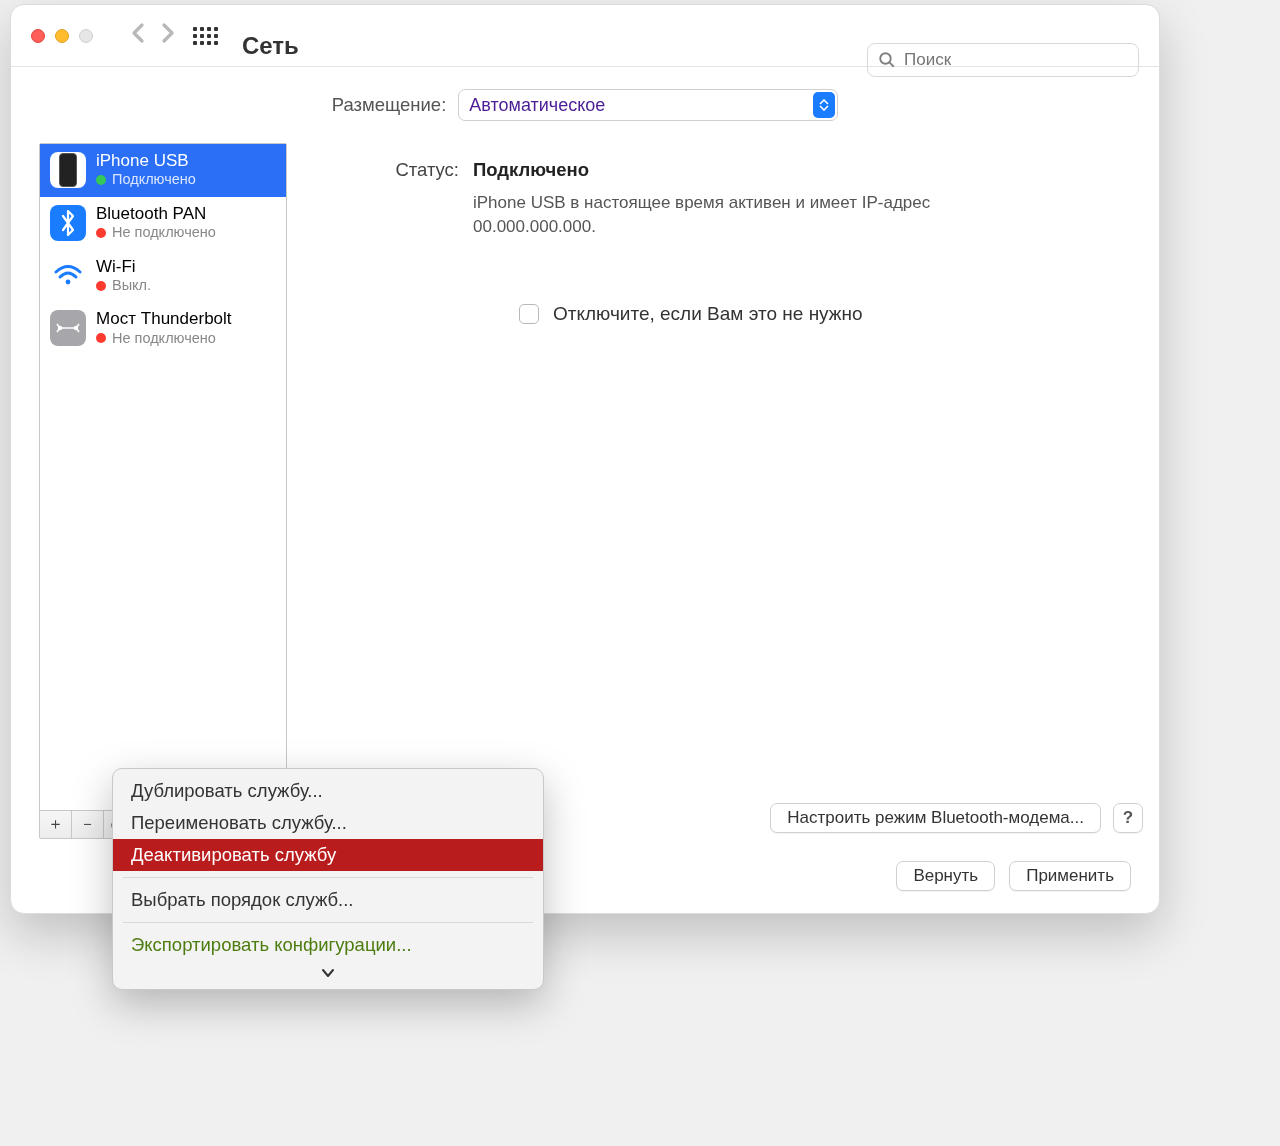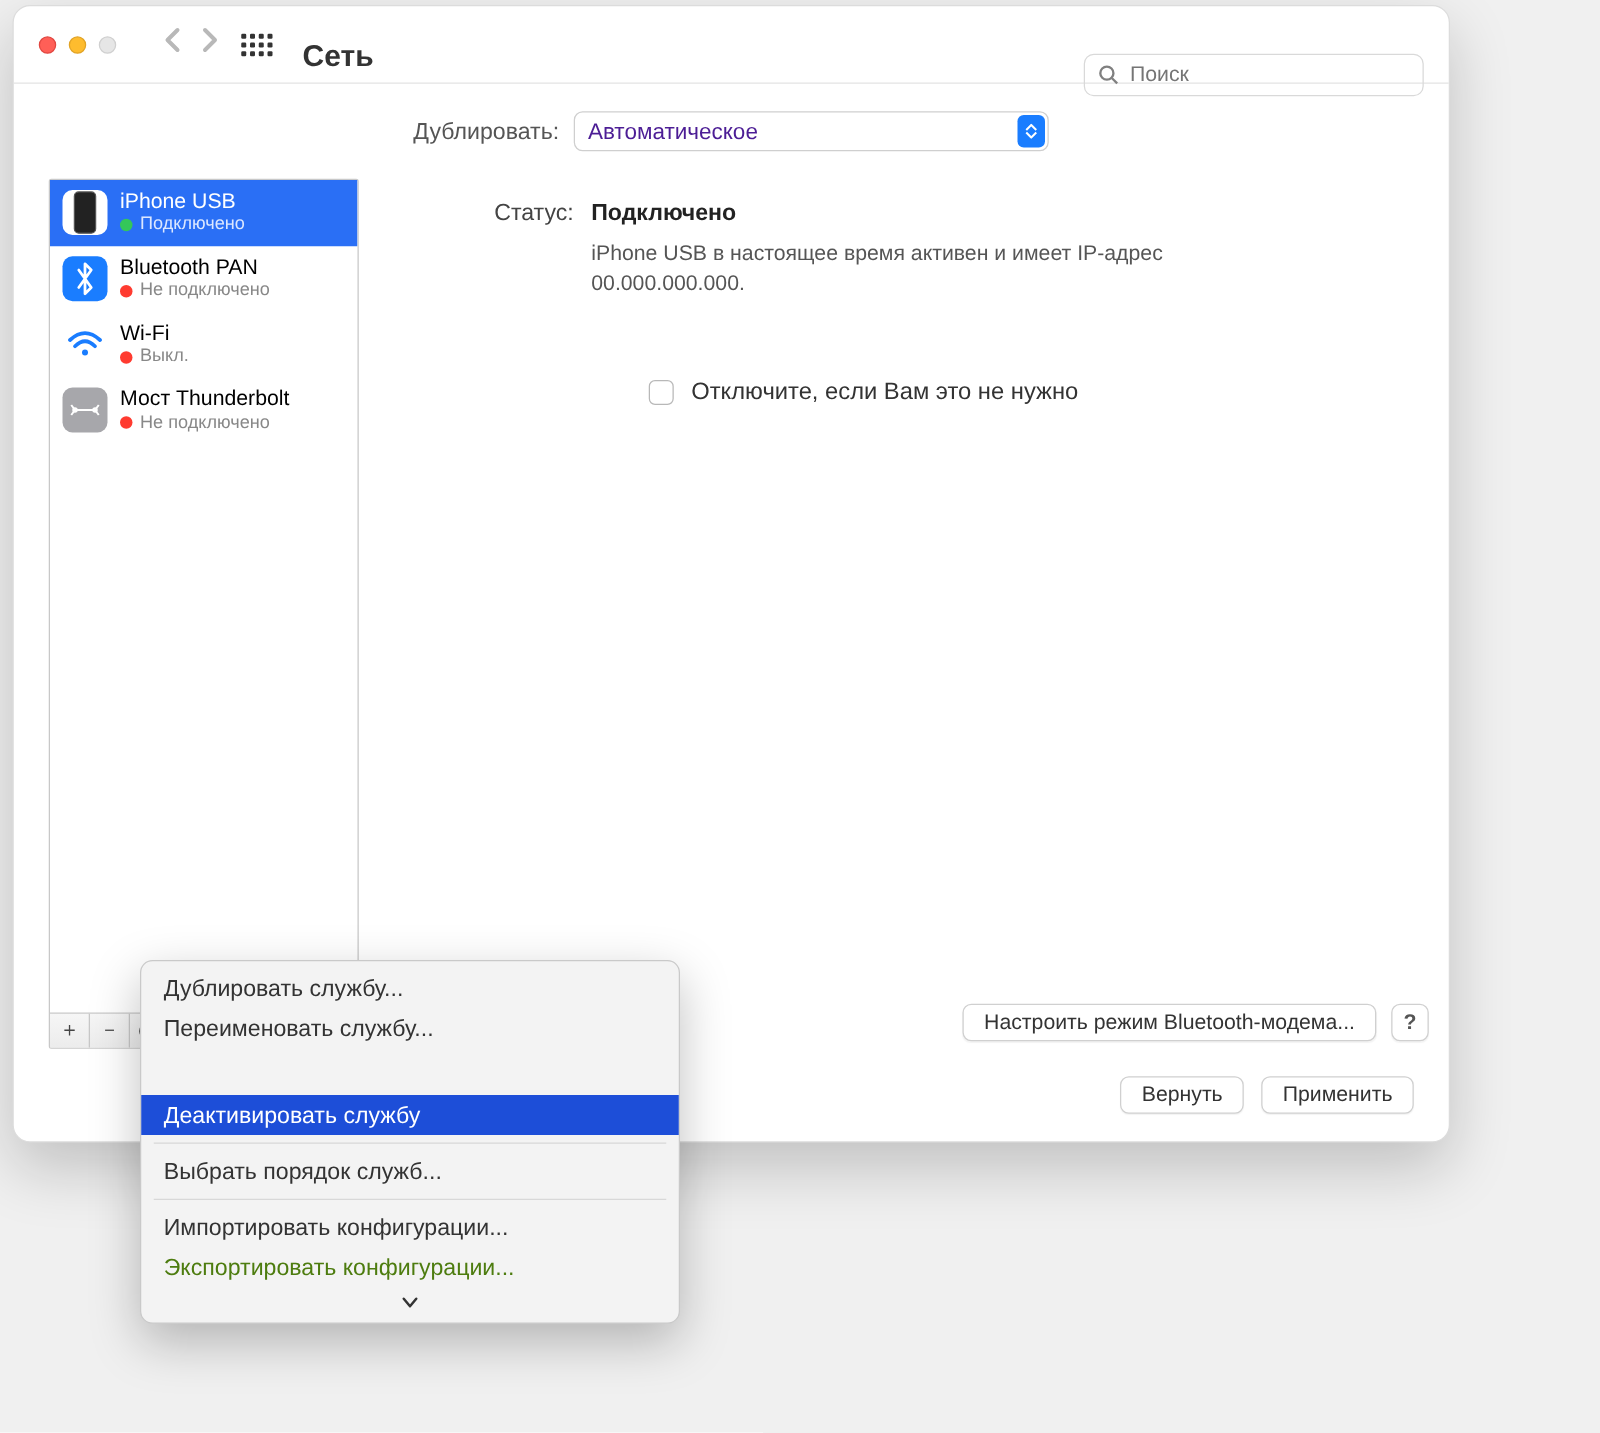--- a/index.html
+++ b/index.html
@@ -118,21 +118,21 @@
 
   .context-menu {
     position: absolute; left: 112px; top: 768px; width: 432px;
     background: #f3f3f3; border: 1px solid #c9c9c9; border-radius: 10px;
     box-shadow: 0 14px 40px rgba(0,0,0,0.25);
     padding: 6px 0 8px 0;
   }
   .cm-item {
     padding: 5px 18px; font-size: 18.5px; color: #333; cursor: default;
   }
-  .cm-item.highlight { background: #1d4ed8; color: #fff; margin-top: 37px; }
+  .cm-item.highlight { background: #b91c1c; color: #fff; }
   .cm-item.disabled { color: #4d7c0f; }
   .cm-sep { height: 1px; background: #d8d8d8; margin: 6px 10px; }
   .cm-arrow { text-align: center; padding-top: 4px; font-size: 14px; color: #555; }
 </style>
 </head>
 <body>
 
 <div class="window">
 
   <div class="titlebar">
@@ -169,21 +169,21 @@
     <div class="search">
       <svg viewBox="0 0 24 24">
           <circle cx="10" cy="10" r="7"></circle>
           <line x1="21" y1="21" x2="15.5" y2="15.5"></line>
         </svg>
       <input type="text" placeholder="Поиск" style="">
     </div>
   </div>
 
   <div class="location-row">
-    <span>Дублировать:</span>
+    <span>Размещение:</span>
     <div class="select-box">
       <span>Автоматическое</span>
       <div class="chips">
         <svg width="10" height="6" viewBox="0 0 10 6">
             <path d="M1 5 L5 1 L9 5" stroke="#fff" stroke-width="1.6" fill="none"></path>
           </svg>
         <svg width="10" height="6" viewBox="0 0 10 6">
             <path d="M1 1 L5 5 L9 1" stroke="#fff" stroke-width="1.6" fill="none"></path>
           </svg>
       </div>
@@ -302,20 +302,19 @@
   </div>
 </div>
 
 <div class="context-menu">
   <div class="cm-item">Дублировать службу...</div>
   <div class="cm-item">Переименовать службу...</div>
   <div class="cm-item highlight">Деактивировать службу</div>
   <div class="cm-sep"></div>
   <div class="cm-item">Выбрать порядок служб...</div>
   <div class="cm-sep"></div>
-  <div class="cm-item">Импортировать конфигурации...</div>
   <div class="cm-item disabled">Экспортировать конфигурации...</div>
   <div class="cm-arrow">
     <svg width="14" height="10" viewBox="0 0 14 10">
         <path d="M2 2 L7 8 L12 2" stroke="#333" stroke-width="2" fill="none" stroke-linecap="round" stroke-linejoin="round"></path>
       </svg>
   </div>
 </div>
 
 </body></html>

